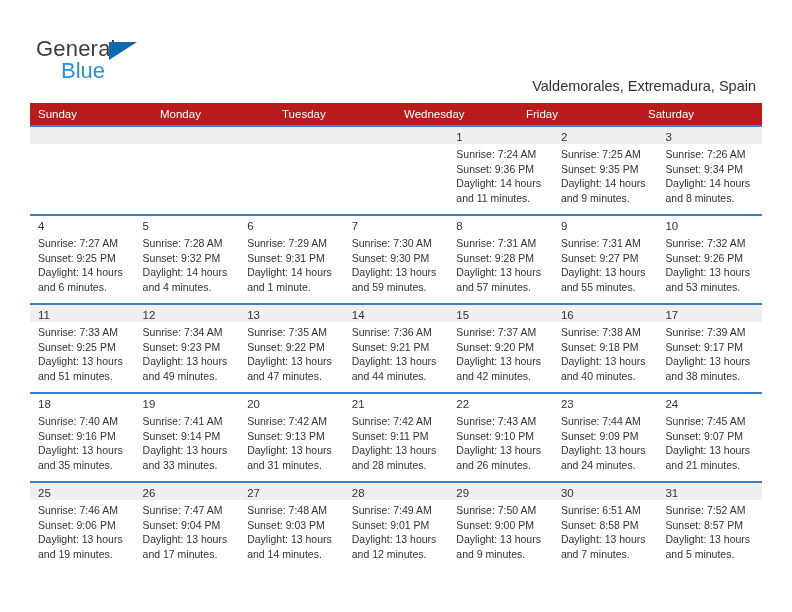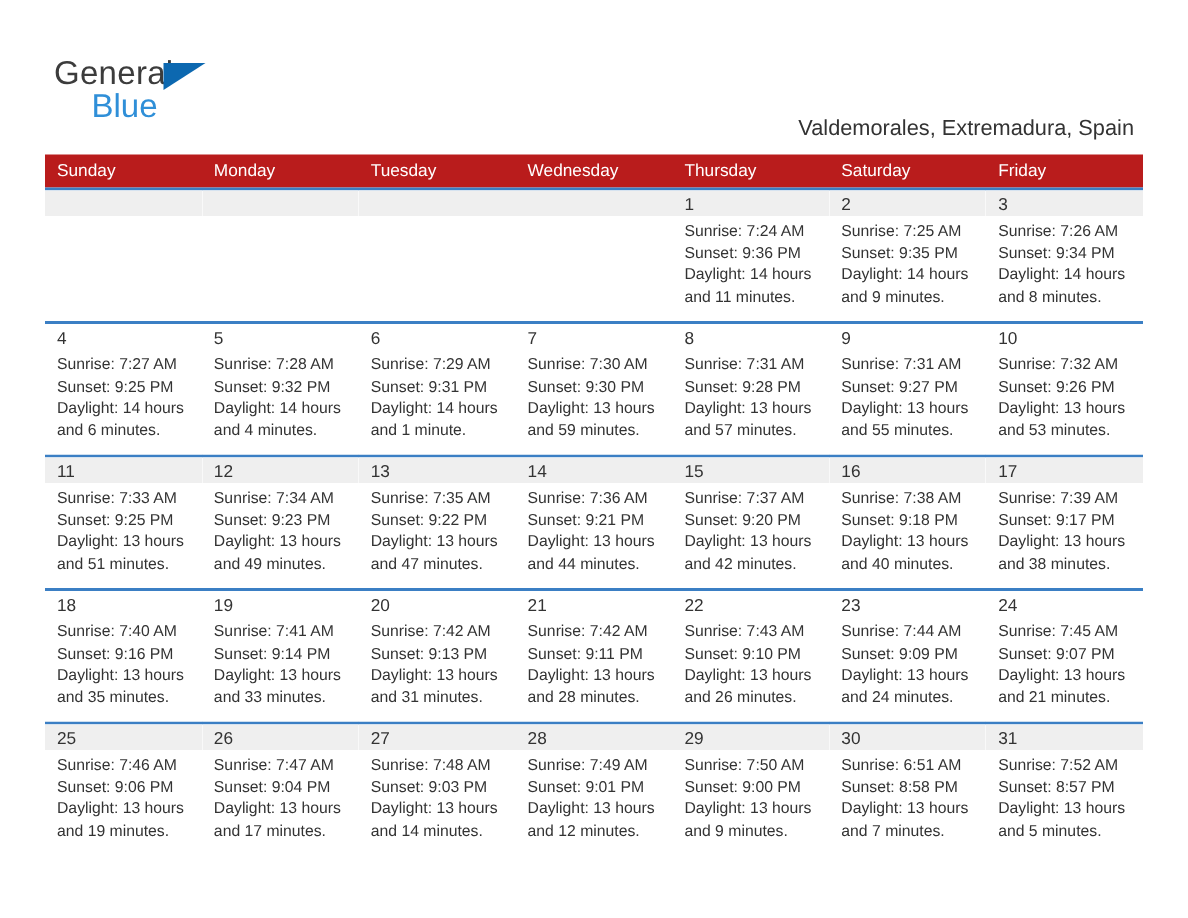--- a/index.html
+++ b/index.html
@@ -150,23 +150,22 @@
     </div>
     <div class="subtitle">Valdemorales, Extremadura, Spain</div>
   </div>
 
   <div class="calendar">
     <div class="weekday-row" id="weekday-row">
         <div class="weekday">Sunday</div>
         <div class="weekday">Monday</div>
         <div class="weekday">Tuesday</div>
         <div class="weekday">Wednesday</div>
-        <div class="weekday">Thursday</div>
+        <div class="weekday">Friday</div>
         <div class="weekday">Saturday</div>
-        <div class="weekday">Friday</div>
       </div>
     <div id="weeks">
         <div class="week-row alt">
           <div class="day-cell empty">
             <div class="daynum-bar"><span class="daynum"></span></div>
             <div class="day-body"></div>
           </div>
           <div class="day-cell empty">
             <div class="daynum-bar"><span class="daynum"></span></div>
             <div class="day-body"></div>

